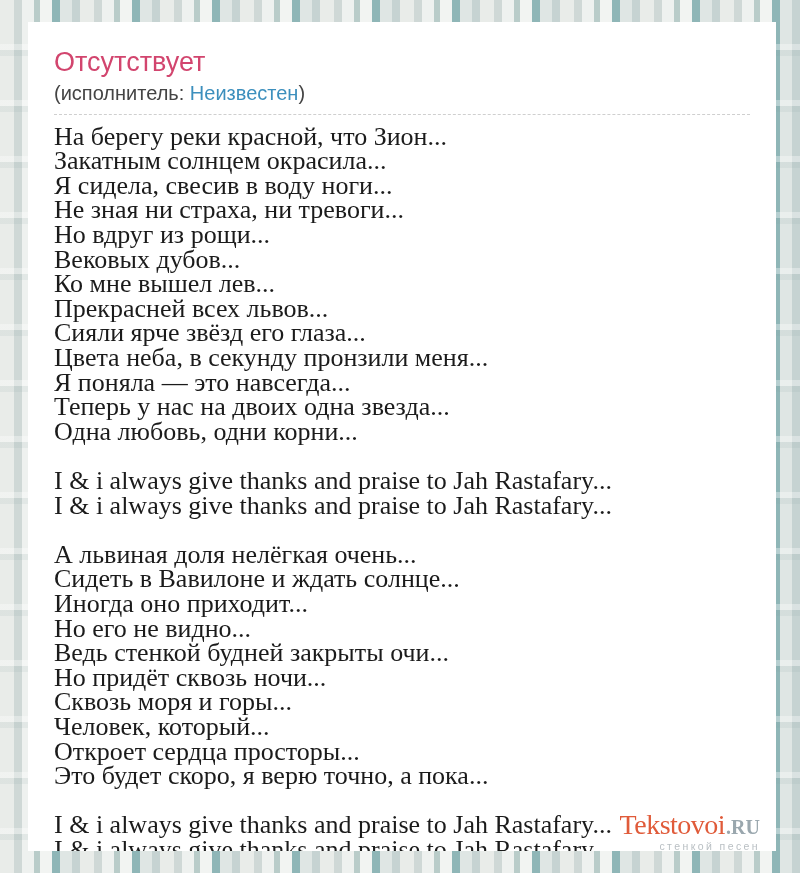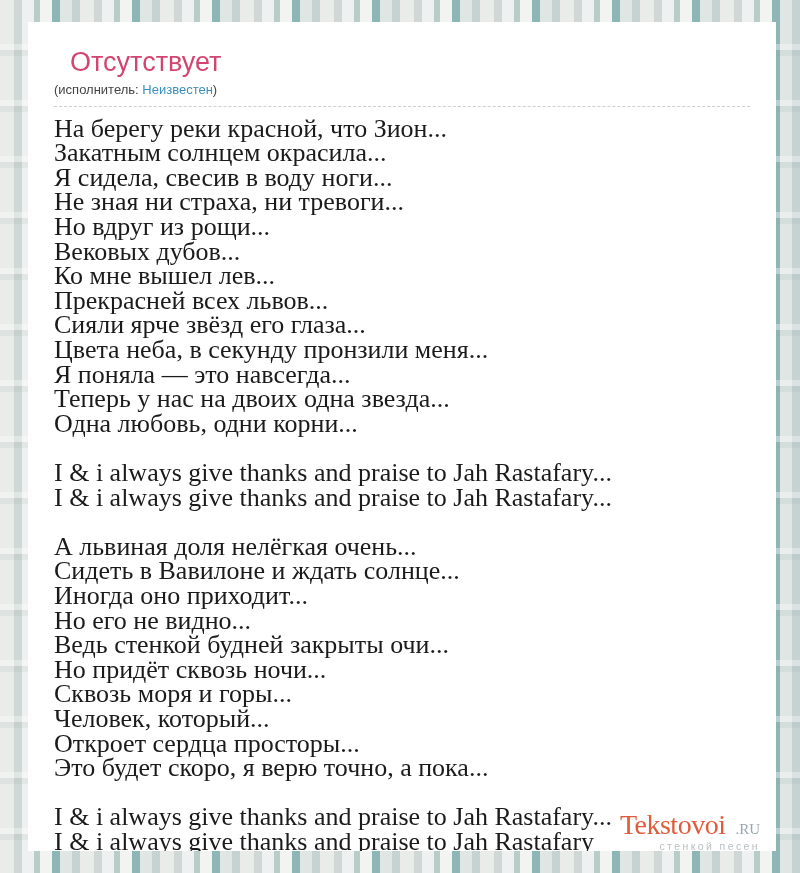--- a/index.html
+++ b/index.html
@@ -60,27 +60,27 @@
     padding: 26px 26px 0 26px;
     overflow: hidden;
   }
 
   .song-title {
     color: #d2456e;
     font-size: 27px;
     font-family: "Liberation Sans", sans-serif;
     font-weight: normal;
     line-height: 1.1;
-    margin: 0 0 4px 16px;
+    margin: 0 0 4px 0;
     padding: 0;
   }
 
   .artist-line {
     font-family: "Liberation Sans", sans-serif;
-    font-size: 13px;
+    font-size: 20px;
     color: #444444;
     padding-bottom: 9px;
     border-bottom: 1px dashed #cfcfcf;
     margin-bottom: 10px;
   }
   .artist-link {
     color: #3c8fbd;
     text-decoration: none;
   }
 
@@ -104,25 +104,26 @@
     line-height: 1;
     user-select: none;
   }
   .logo-main {
     font-size: 28px;
     color: #e05b3a;
     letter-spacing: -0.5px;
     display: inline-block;
   }
   .logo-suffix {
-    font-size: 15px;
+    font-size: 20px;
     color: #9aa7ae;
     display: inline-block;
     vertical-align: baseline;
-    margin-left: 10px;
+    margin-left: 1px;
+    font-weight: bold;
   }
   .logo-tag {
     font-family: "Liberation Sans", sans-serif;
     font-size: 10.5px;
     color: #b9bfc3;
     letter-spacing: 2.4px;
     margin-top: 2px;
   }
 </style>
 </head>

